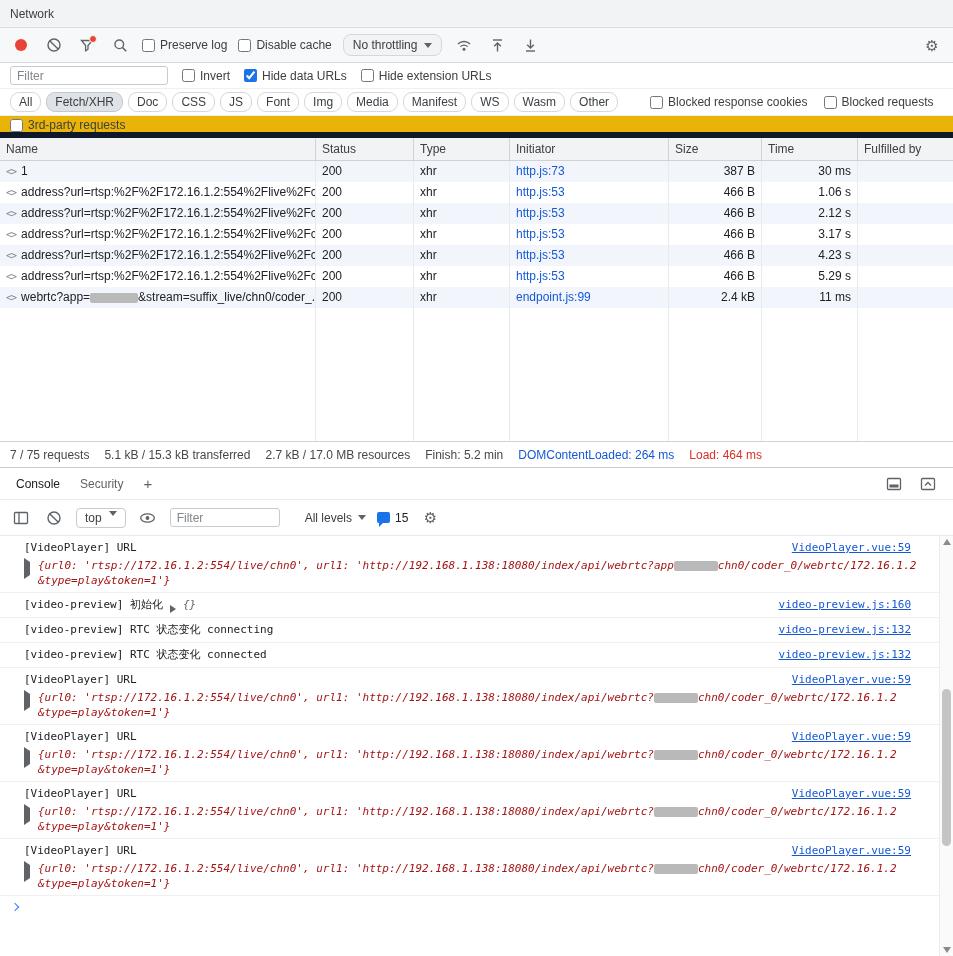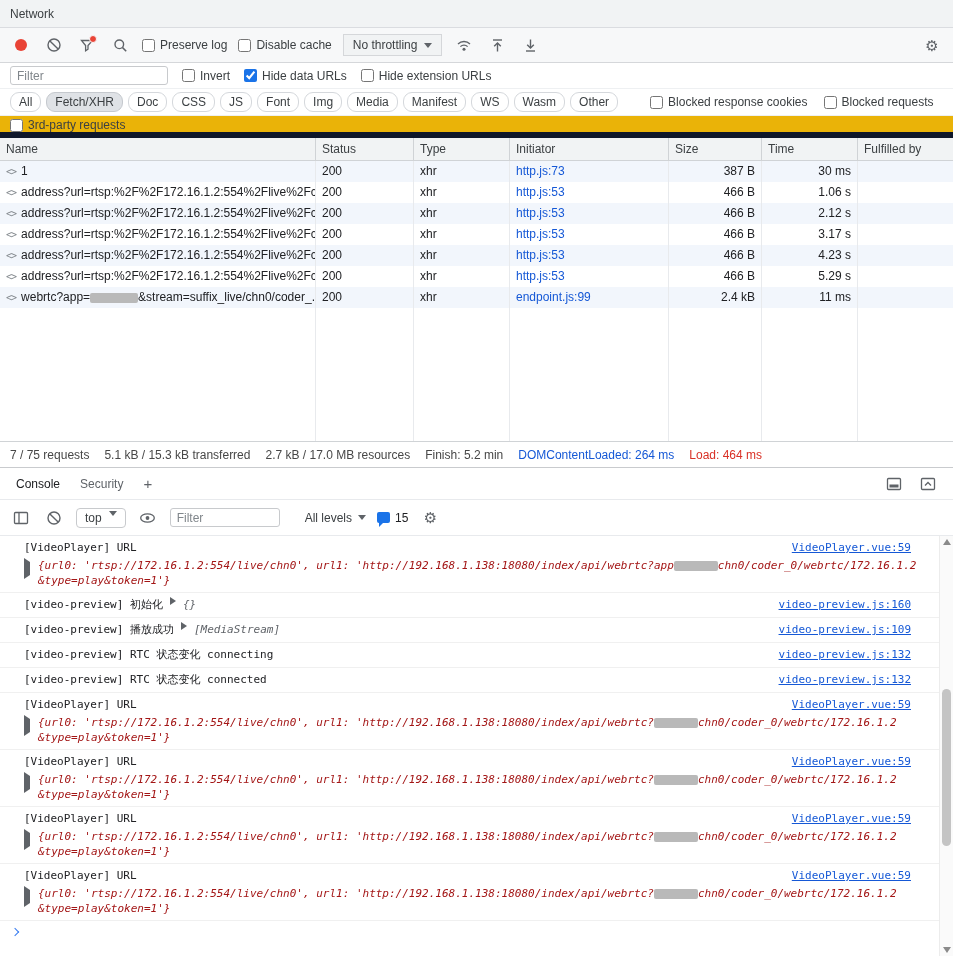--- a/index.html
+++ b/index.html
@@ -11,21 +11,21 @@
     display:flex;align-items:center;padding:0 10px;color:#3c4043}
   
   .net-toolbar{height:35px;background:#f7f8f9;border-bottom:1px solid #d5d7da;
     display:flex;align-items:center;gap:11px;padding:0 10px}
   .icon-btn{position:relative;width:22px;height:22px;display:flex;align-items:center;justify-content:center;cursor:pointer;flex:none}
   .rec{width:12px;height:12px;border-radius:50%;background:#e94336}
   .badge{position:absolute;top:1px;right:1px;width:8px;height:8px;border-radius:50%;background:#e94336;border:1px solid #f7f8f9}
   .chk{display:flex;align-items:center;gap:5px;color:#3c4043;cursor:pointer;white-space:nowrap}
   input[type=checkbox]{width:13px;height:13px;accent-color:#1a73e8;margin:0;flex:none}
   .dropdown{display:flex;align-items:center;gap:7px;background:#f1f3f4;border:1px solid #d5d7da;
-    border-radius:0;padding:3px 9px;color:#3c4043;cursor:pointer;white-space:nowrap}
+    border-radius:8px;padding:3px 9px;color:#3c4043;cursor:pointer;white-space:nowrap}
   .caret{width:0;height:0;border-left:4px solid transparent;border-right:4px solid transparent;border-top:5px solid #5f6368}
   .spacer{flex:1}
   .gear{font-size:15px;line-height:1;color:#5f6368}
   
   .net-filterbar{height:26px;display:flex;align-items:center;gap:14px;padding:0 10px;border-bottom:1px solid #eef0f2;background:#fff}
   .text-input{height:19px;border:1px solid #c8cacd;border-radius:3px;padding:0 6px;background:#fff;
     font-family:"Liberation Sans","DejaVu Sans",sans-serif;font-size:12px;color:#202124}
   .text-input::placeholder{color:#80868b}
   .net-typebar{height:27px;display:flex;align-items:center;gap:5px;padding:0 10px;border-bottom:1px solid #eef0f2;background:#fff}
   .chip{border:1px solid #d5d8dc;background:#fff;border-radius:9px;padding:2px 8px;color:#3c4043;cursor:pointer;
@@ -66,21 +66,21 @@
   .pill{display:flex;align-items:flex-start;gap:7px;border:1px solid #c8cacd;border-radius:4px;padding:2px 8px;color:#3c4043;background:#fff;cursor:pointer}
   .plainselect{display:flex;align-items:center;gap:6px;color:#3c4043;cursor:pointer}
   .bubble{width:13px;height:11px;background:#1a73e8;border-radius:2px;position:relative;flex:none}
   .bubble::after{content:"";position:absolute;left:2px;bottom:-4px;border:3px solid transparent;border-top-color:#1a73e8;border-left-color:#1a73e8}
   .issues{display:flex;align-items:center;gap:5px;cursor:pointer}
   
   .console-body{flex:1;position:relative;overflow:hidden;
     font-family:"DejaVu Sans Mono","Liberation Mono",monospace;font-size:11px;padding-right:14px}
   .msg{border-bottom:1px solid #f0f0f0;padding:4px 6px 4px 24px}
   .msg-head{display:flex;justify-content:space-between;align-items:flex-start;padding-right:22px}
-  .msg-left{display:flex;align-items:flex-start;gap:7px;color:#202124;line-height:16px}
+  .msg-left{display:flex;align-items:flex-end;gap:7px;color:#202124;line-height:16px}
   a.msg-link{color:#1558d6;text-decoration:underline;white-space:nowrap;margin-left:12px;line-height:16px}
   .tri,.tri-inline{width:0;height:0;border-top:4px solid transparent;border-bottom:4px solid transparent;border-left:6px solid #5f6368;cursor:pointer;flex:none}
   .tri-wrap{width:14px;flex:0 0 14px;padding-top:4px}
   .obj-inline{font-style:italic;color:#5f6368}
   .msg-preview{display:flex;margin-top:2px}
   .obj{flex:1;font-style:italic;color:#a31515;line-height:15px}
   .prompt{height:22px;display:flex;align-items:center;padding:0 12px}
   .chev{width:6px;height:6px;border-right:1.6px solid #367af0;border-top:1.6px solid #367af0;transform:rotate(45deg);cursor:text}
   
   .scrollbar{position:absolute;top:0;right:0;bottom:0;width:14px;background:#fafafa;border-left:1px solid #ececec;
@@ -405,30 +405,20 @@
               <span>[video-preview] 初始化</span>
               <span class="tri-inline"></span>
               <span class="obj-inline">{}</span>
             </span>
             <a class="msg-link">video-preview.js:160</a>
           </div>
         </div>
         <div class="msg">
           <div class="msg-head">
             <span class="msg-left">
-              <span>[video-preview] 播放成功</span>
-              <span class="tri-inline"></span>
-              <span class="obj-inline">[MediaStream]</span>
-            </span>
-            <a class="msg-link">video-preview.js:109</a>
-          </div>
-        </div>
-        <div class="msg">
-          <div class="msg-head">
-            <span class="msg-left">
               <span>[video-preview] RTC 状态变化 connecting</span>
             </span>
             <a class="msg-link">video-preview.js:132</a>
           </div>
         </div>
         <div class="msg">
           <div class="msg-head">
             <span class="msg-left">
               <span>[video-preview] RTC 状态变化 connected</span>
             </span>

